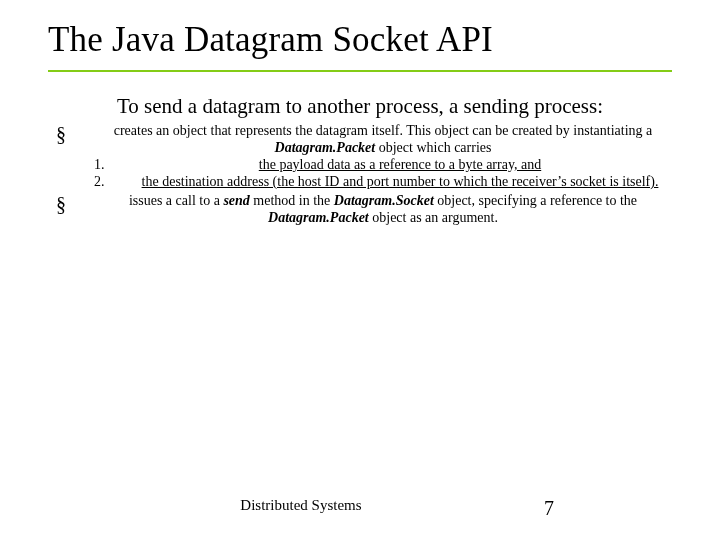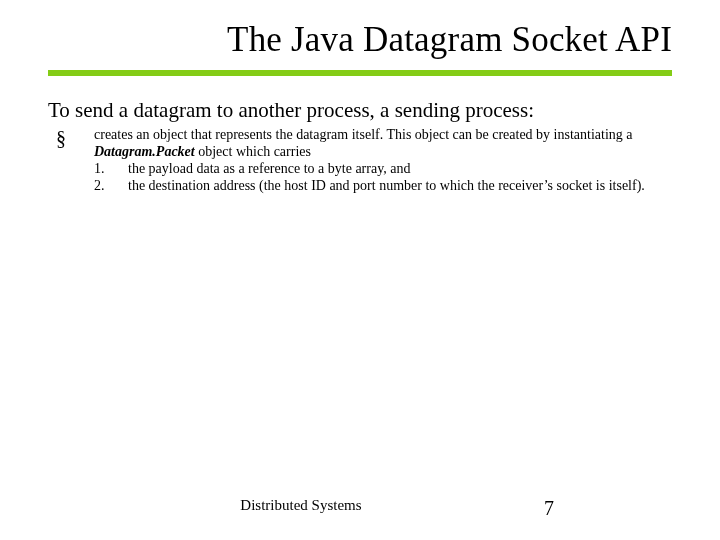--- a/index.html
+++ b/index.html
@@ -1,30 +1,30 @@
 <!DOCTYPE html>
 <html><head>
 <meta charset="utf-8">
 <style>
-  * { margin: 0; padding: 0; box-sizing: border-box; }
+  * { margin: 0; padding: 0; box-sizing: border-box; text-align: center; }
   body {
     width: 720px;
     height: 540px;
     background: #ffffff;
     font-family: "Times New Roman", Times, serif;
     color: #000000;
     position: relative;
     padding: 20px 48px 0 48px;
   }
   .title {
     font-size: 35px;
-    text-align: right;
+    text-align: left;
     font-weight: normal;
     padding-bottom: 10px;
-    border-bottom: 6px solid #84cc16;
+    border-bottom: 2px solid #84cc16;
     margin-bottom: 22px;
     letter-spacing: 0.2px;
   }
   .intro {
     font-size: 21px;
     line-height: 1.22;
     margin-bottom: 2px;
   }
   .bullets {
     list-style: none;
@@ -39,20 +39,21 @@
   .bullets > li::before {
     content: "§";
     position: absolute;
     left: 8px;
     top: 0;
     font-size: 20px;
   }
   .numbered {
     list-style: none;
     counter-reset: num;
+    text-decoration: underline;
   }
   .numbered > li {
     position: relative;
     padding-left: 34px;
     counter-increment: num;
   }
   .numbered > li::before {
     content: counter(num) ".";
     position: absolute;
     left: 0;
@@ -88,18 +89,21 @@
 <p class="intro">To send a datagram to another process, a sending process:</p>
 
 <ul class="bullets">
   <li>
     <span>creates an object that represents the datagram itself.  This object can be created by  instantiating a </span><span class="bi">Datagram.Packet</span><span> object which carries</span>
     <ol class="numbered">
       <li>the payload data as a reference to a byte array, and</li>
       <li>the destination address (the host ID and port number to which the receiver’s socket is itself).</li>
     </ol>
   </li>
+  <li>
+    <span>issues a call to a </span><span class="bi">send</span><span> method in the </span><span class="bi">Datagram.Socket</span><span> object, specifying a reference to the </span><span class="bi">Datagram.Packet</span><span> object as an argument.</span>
+  </li>
 </ul>
 
 <div class="footer">
   <span class="center">Distributed Systems</span>
   <span class="right">7</span>
 </div>
 
 </body></html>

